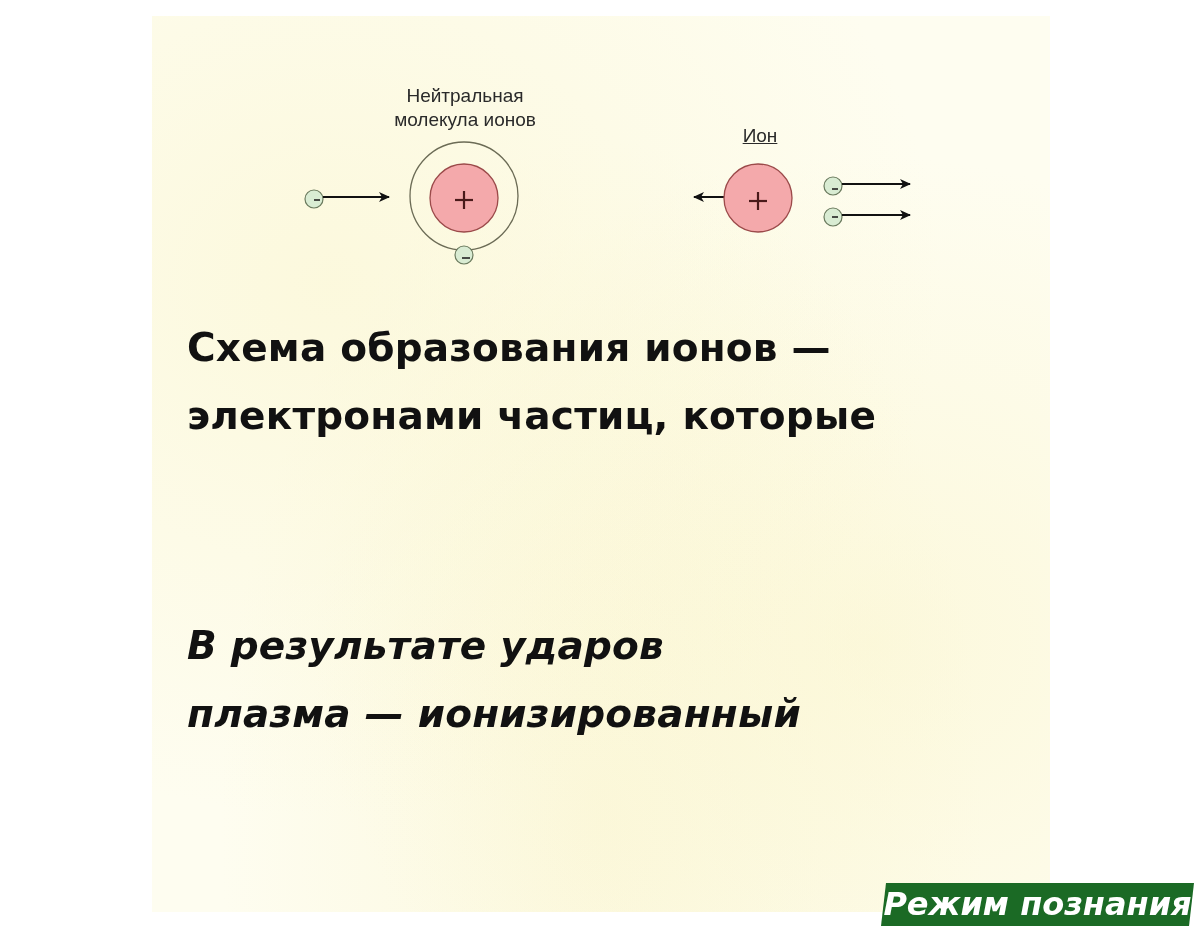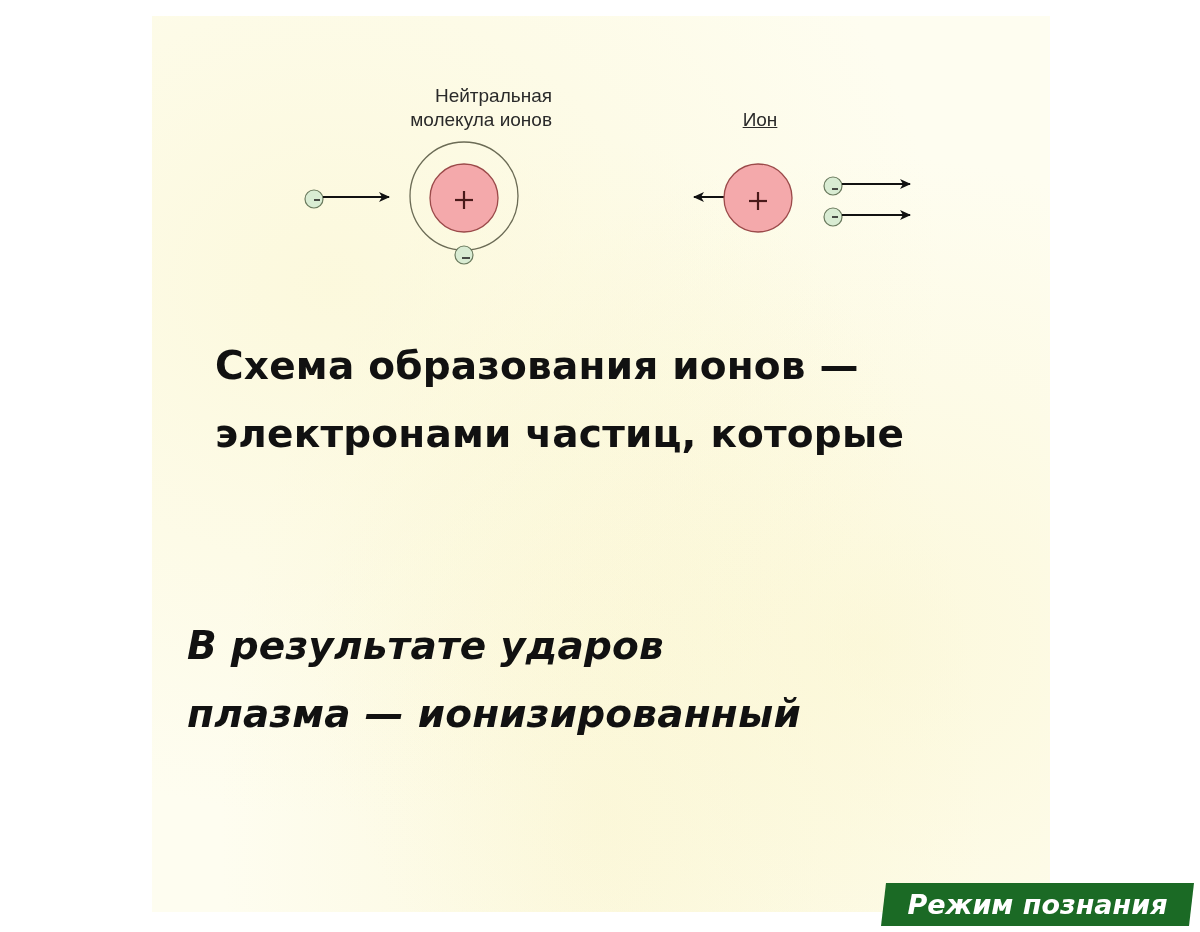--- a/index.html
+++ b/index.html
@@ -13,37 +13,37 @@
     background: #fefdf0;
     background-image:
       radial-gradient(ellipse at 20% 30%, rgba(250,245,205,0.55), transparent 60%),
       radial-gradient(ellipse at 80% 70%, rgba(250,244,200,0.5), transparent 55%),
       radial-gradient(ellipse at 50% 90%, rgba(248,242,198,0.45), transparent 60%);
   }
   .label {
     position: absolute; color: #2a2a2a; font-size: 19px; line-height: 24px;
     text-align: center; font-family: "Liberation Sans", sans-serif;
   }
-  .label.neutral { left: 342px; top: 84px; width: 210px; text-align: right; }
-  .label.ion { left: 710px; top: 108px; width: 100px; text-decoration: underline; }
+  .label.neutral { left: 360px; top: 84px; width: 210px; }
+  .label.ion { left: 710px; top: 124px; width: 100px; text-decoration: underline; }
   svg.diagram { position: absolute; left: 0; top: 0; }
   .caption {
     position: absolute; left: 187px; color: #111;
     font-family: "DejaVu Sans", sans-serif; font-weight: bold;
     font-size: 39px; line-height: 68px; letter-spacing: 0.2px;
   }
-  .caption.first { top: 332px; margin-left: 28px; }
+  .caption.first { top: 314px; }
   .caption.second { top: 612px; font-style: italic; }
   .caption .line { display: block; white-space: nowrap; }
   .badge {
     position: absolute; left: 881px; top: 883px; width: 313px; height: 43px;
     background: #1b6a25;
     clip-path: polygon(5px 0, 100% 0, calc(100% - 5px) 100%, 0 100%);
     color: #ffffff; font-family: "DejaVu Sans", sans-serif; font-weight: bold;
-    font-style: italic; font-size: 27px; line-height: 43px; text-align: center;
+    font-style: italic; font-size: 32px; line-height: 43px; text-align: center;
   }
 </style>
 </head>
 <body>
 
 <div class="panel"></div>
 
 <div class="label neutral">
   <div>Нейтральная</div>
   <div>молекула ионов</div>

